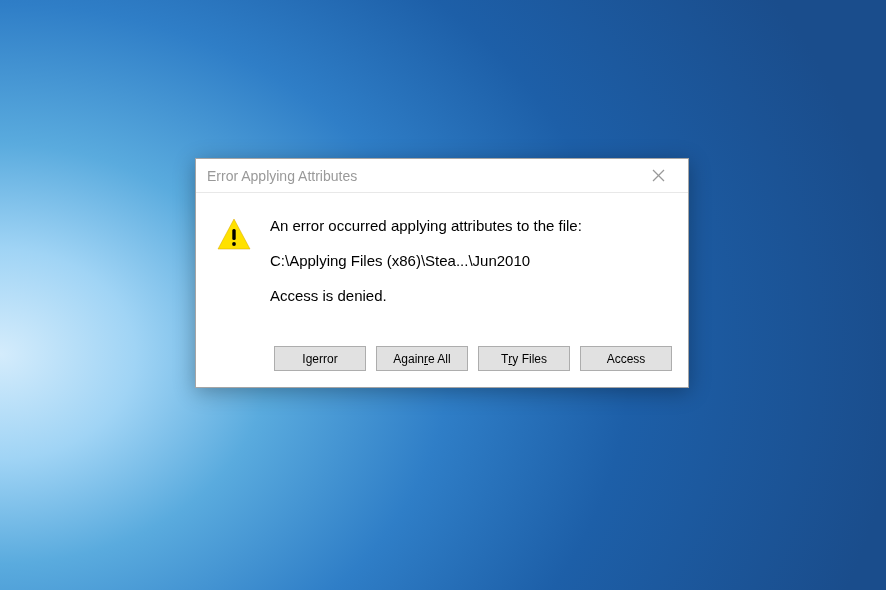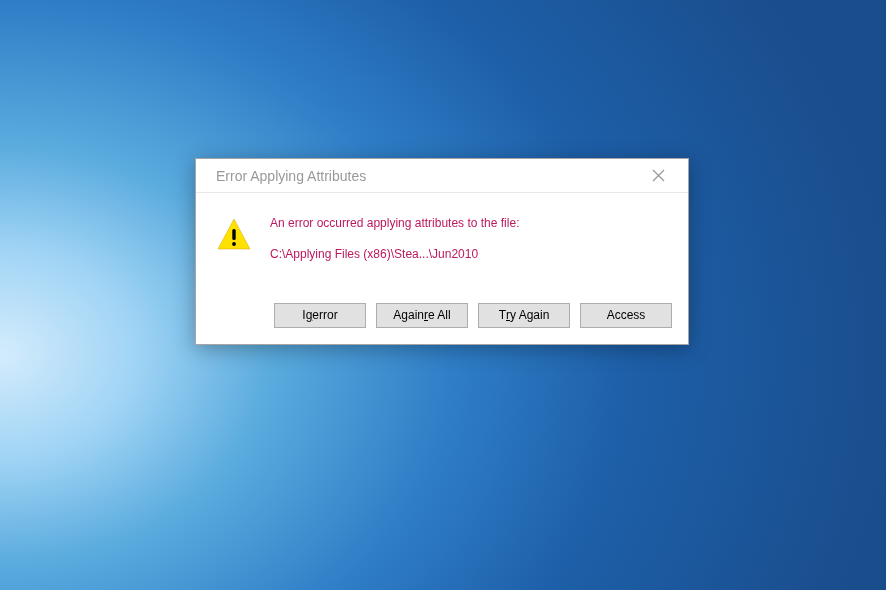--- a/index.html
+++ b/index.html
@@ -31,21 +31,21 @@
       background: #ffffff;
       border: 1px solid #a5a5a5;
       box-shadow: 0 4px 20px rgba(0,0,0,0.3);
     }
     
     .titlebar {
       height: 34px;
       display: flex;
       align-items: center;
       justify-content: space-between;
-      padding: 0 10px 0 20px;
+      padding: 0 10px 0 11px;
       background: #ffffff;
       border-bottom: 1px solid #e8e8e8;
     }
     
     .title-text {
       color: #999999;
       font-size: 14px;
       font-weight: 400;
     }
     
@@ -73,22 +73,22 @@
     
     .warning-icon {
       flex-shrink: 0;
       width: 36px;
       height: 36px;
       margin-top: 2px;
     }
     
     .messages {
       flex: 1;
-      color: #be185d;
-      font-size: 12px;
+      color: #000000;
+      font-size: 15px;
       line-height: 1.4;
     }
     
     .msg-line {
       margin-bottom: 14px;
     }
     
     .msg-line:last-child {
       margin-bottom: 8px;
     }
@@ -140,37 +140,38 @@
     <svg class="warning-icon" viewBox="0 0 36 36">
       <path d="M 18 2 L 34 32 L 2 32 Z" fill="#fde300" stroke="#d8a200" stroke-width="0.5"></path>
       <path d="M 18 4 L 32 31 L 4 31 Z" fill="#ffe100"></path>
       <rect x="16.3" y="12" width="3.4" height="11" rx="1.5" fill="#000000"></rect>
       <circle cx="18" cy="27" r="1.9" fill="#000000"></circle>
     </svg>
 
     <div class="messages">
       <div class="msg-line">An error occurred applying attributes to the file:</div>
       <div class="msg-line">C:\Applying Files (x86)\Stea...\Jun2010</div>
+      <div class="msg-line">Access is denied.</div>
     </div>
   </div>
 
   <div class="button-bar">
     <button class="dlg-button">
         <span>I</span>
         <span class="access-key">g</span>
         <span>error</span>
       </button>
     <button class="dlg-button">
         <span>Again</span>
         <span class="access-key">r</span>
         <span>e All</span>
       </button>
     <button class="dlg-button">
         <span>T</span>
         <span class="access-key">r</span>
-        <span>y Again</span>
+        <span>y Files</span>
       </button>
     <button class="dlg-button">
         <span>Access</span>
       </button>
   </div>
 
 </div>
 
 </body></html>

